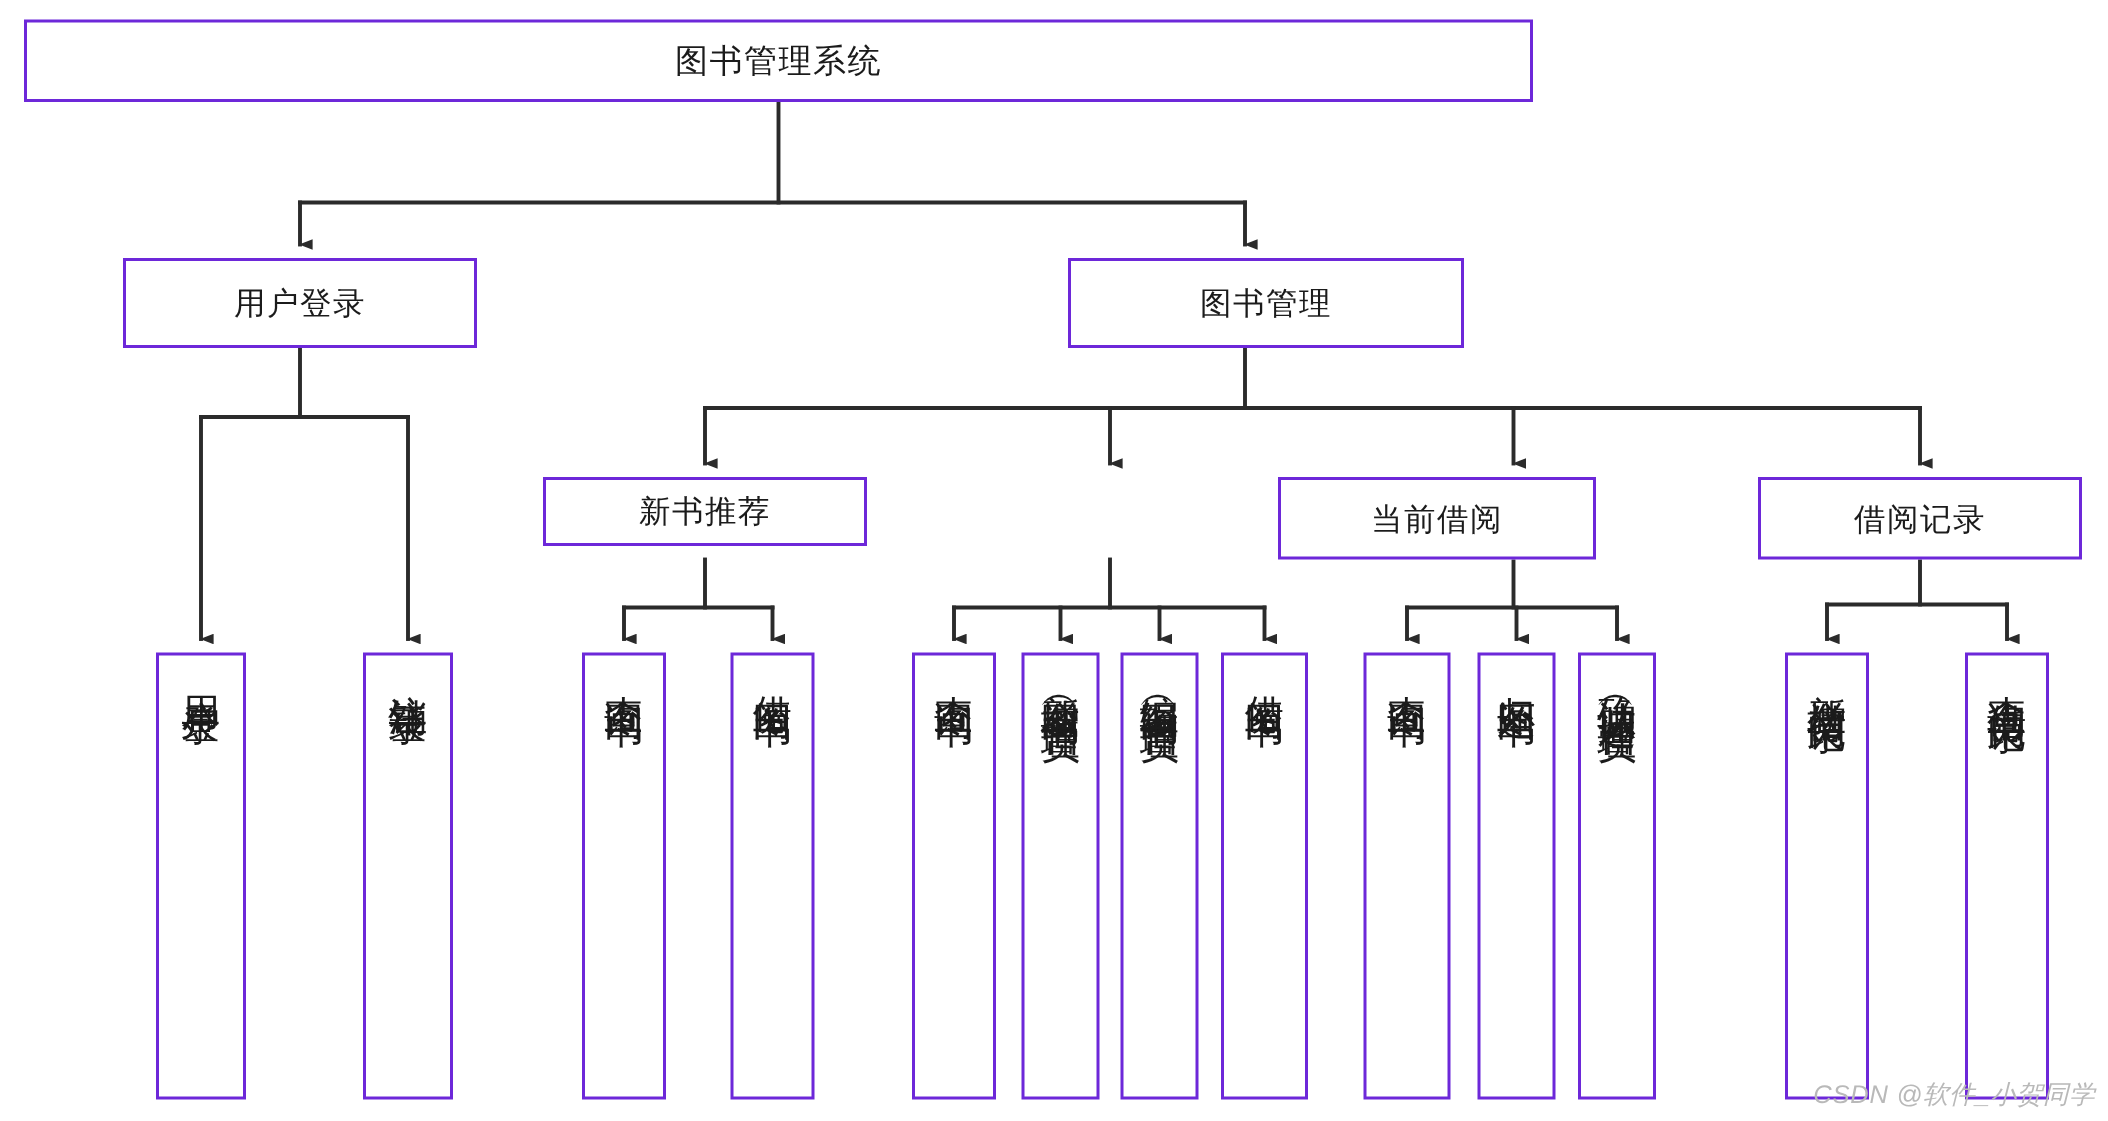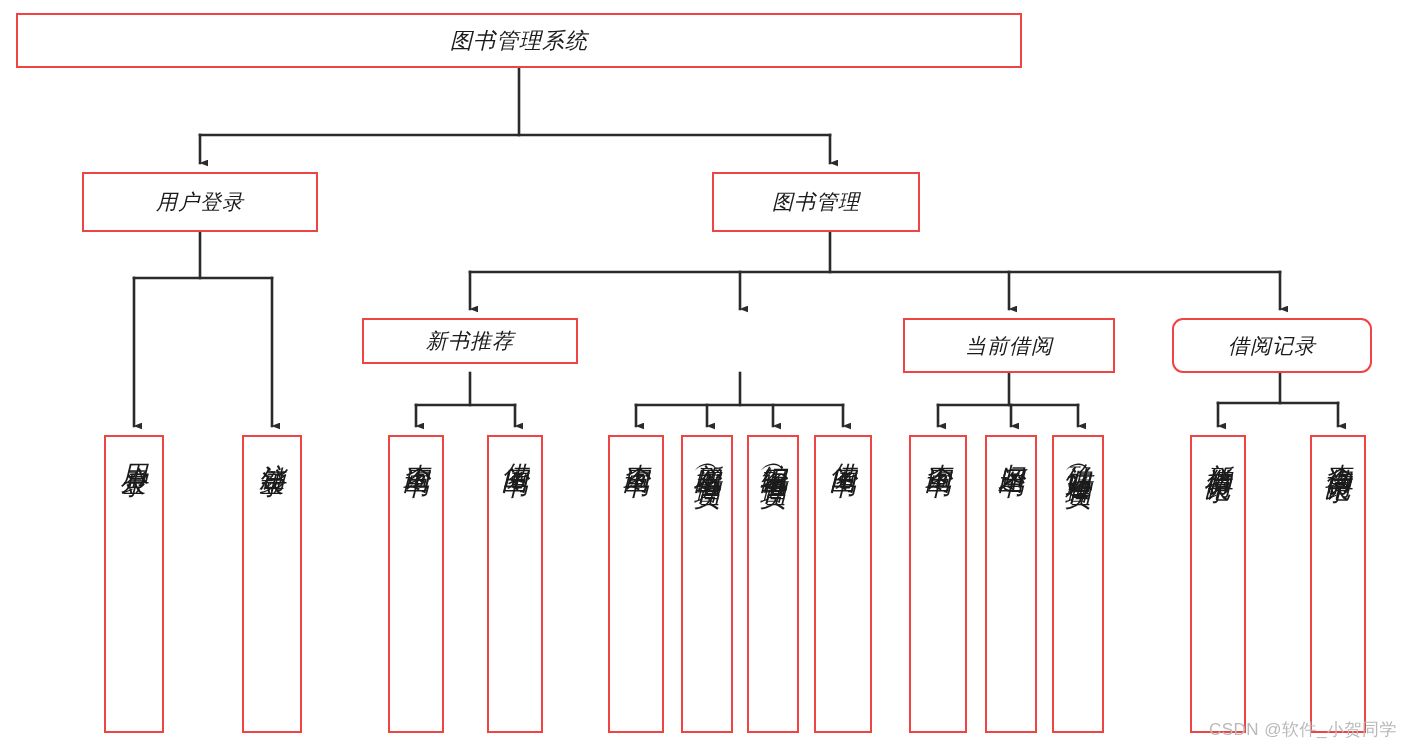--- a/index.html
+++ b/index.html
@@ -22,27 +22,26 @@
     position: absolute;
     left: 0;
     top: 0;
     width: 1405px;
     height: 747px;
     pointer-events: none;
   }
   .node {
     position: absolute;
     box-sizing: border-box;
-    border: 2px solid #ef4444;
+    border: 2px solid #6d28d9;
     background: #ffffff;
     display: flex;
     align-items: center;
     justify-content: center;
     color: #1b1b1b;
-    font-style: italic;
   }
   .node.horizontal {
     font-size: 21px;
     letter-spacing: 1px;
   }
   .node.vertical {
     align-items: flex-start;
     justify-content: center;
     padding-top: 6px;
   }
@@ -59,20 +58,21 @@
     font-size: 22px;
   }
   #watermark {
     position: absolute;
     right: 8px;
     bottom: 6px;
     font-size: 17px;
     color: #b9b9b9;
     letter-spacing: 0.5px;
     white-space: nowrap;
+    font-style: italic;
   }
 </style>
 </head>
 <body>
 
 <div id="diagram-root">
 
   <svg id="edge-layer" viewBox="0 0 1405 747" width="1405" height="747" xmlns="http://www.w3.org/2000/svg">
     <defs>
       <marker id="arrowhead" markerWidth="7" markerHeight="9" refX="3.5" refY="8.4" orient="auto" markerUnits="userSpaceOnUse">
@@ -123,31 +123,31 @@
     </g>
   </svg>
 
   <div class="node horizontal root" style="left:16px; top:13px; width:1006px; height:55px;">
     <span>图书管理系统</span>
   </div>
 
   <div class="node horizontal" style="left:82px; top:172px; width:236px; height:60px;">
     <span>用户登录</span>
   </div>
-  <div class="node horizontal" style="left:712px; top:172px; width:208px; height:60px;">
+  <div class="node horizontal" style="left:712px; top:172px; width:264px; height:60px;">
     <span>图书管理</span>
   </div>
 
   <div class="node horizontal" style="left:362px; top:318px; width:216px; height:46px;">
     <span>新书推荐</span>
   </div>
-  <div class="node horizontal" style="left:903px; top:318px; width:212px; height:55px;">
+  <div class="node horizontal" style="left:852px; top:318px; width:212px; height:55px;">
     <span>当前借阅</span>
   </div>
-  <div class="node horizontal" style="left:1172px; top:318px; width:200px; height:55px;border-radius:11px;">
+  <div class="node horizontal" style="left:1172px; top:318px; width:216px; height:55px;">
     <span>借阅记录</span>
   </div>
 
   <div class="node vertical" style="left:104px; top:435px; width:60px; height:298px;">
     <span class="vlabel">用户登录</span>
   </div>
   <div class="node vertical" style="left:242px; top:435px; width:60px; height:298px;">
     <span class="vlabel">注销登录</span>
   </div>
 

